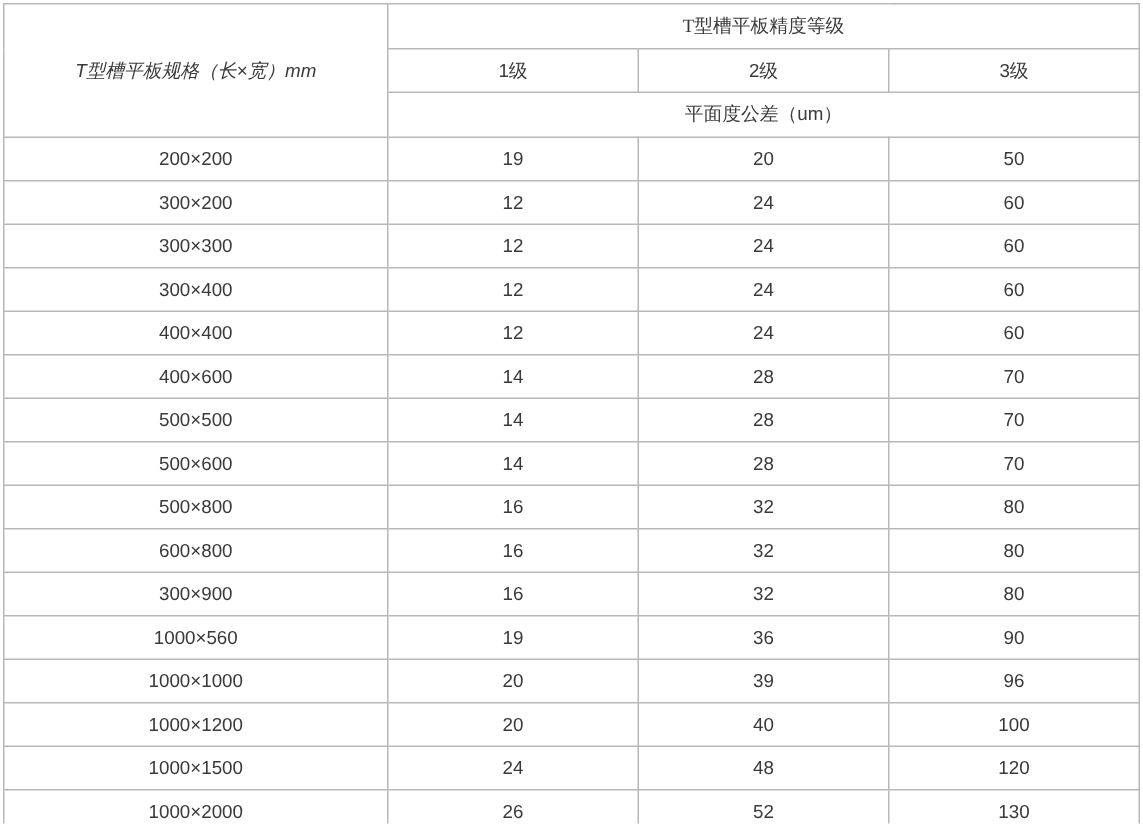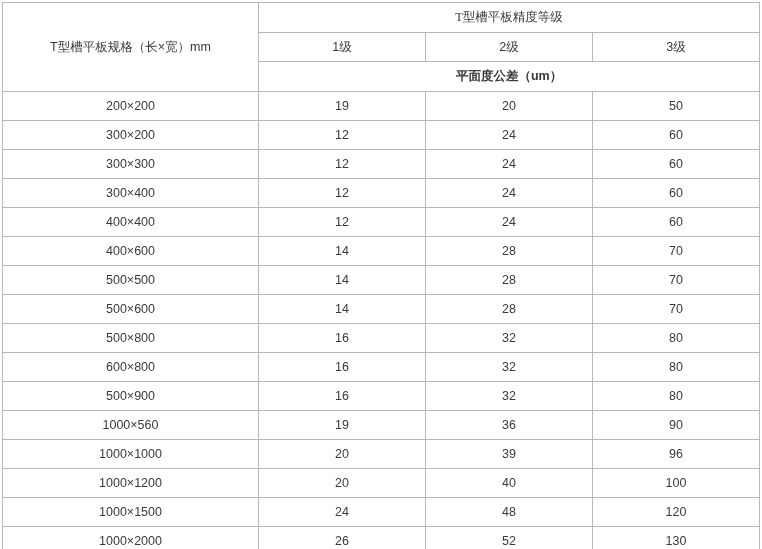--- a/index.html
+++ b/index.html
@@ -34,33 +34,33 @@
     color: #3a3a3a;
     padding: 0;
     height: 28px;
     line-height: 28px;
     white-space: nowrap;
   }
   td.spec-head {
     width: 255px;
     font-size: 13px;
     color: #2e2e2e;
+    font-style: italic;
   }
   td.grade-head {
     font-size: 12.5px;
     color: #2e2e2e;
     font-family: Liberation Serif, serif;
   }
   td.grade-col {
     width: 167px;
   }
   td.tol-head {
     font-size: 12.5px;
     color: #2e2e2e;
-    font-weight: bold;
   }
   tr.head-row-1 td { height: 29px; line-height: 29px; }
   tr.head-row-2 td { height: 28px; line-height: 28px; }
   tr.head-row-3 td { height: 29px; line-height: 29px; }
   tr.data-row td { height: 28px; line-height: 28px; }
   td.size-cell {
     font-size: 12.5px;
   }
 </style>
 </head>
@@ -136,21 +136,21 @@
         <td>32</td>
         <td>80</td>
       </tr>
       <tr class="data-row">
         <td class="size-cell">600×800</td>
         <td>16</td>
         <td>32</td>
         <td>80</td>
       </tr>
       <tr class="data-row">
-        <td class="size-cell">500×900</td>
+        <td class="size-cell">300×900</td>
         <td>16</td>
         <td>32</td>
         <td>80</td>
       </tr>
       <tr class="data-row">
         <td class="size-cell">1000×560</td>
         <td>19</td>
         <td>36</td>
         <td>90</td>
       </tr>

